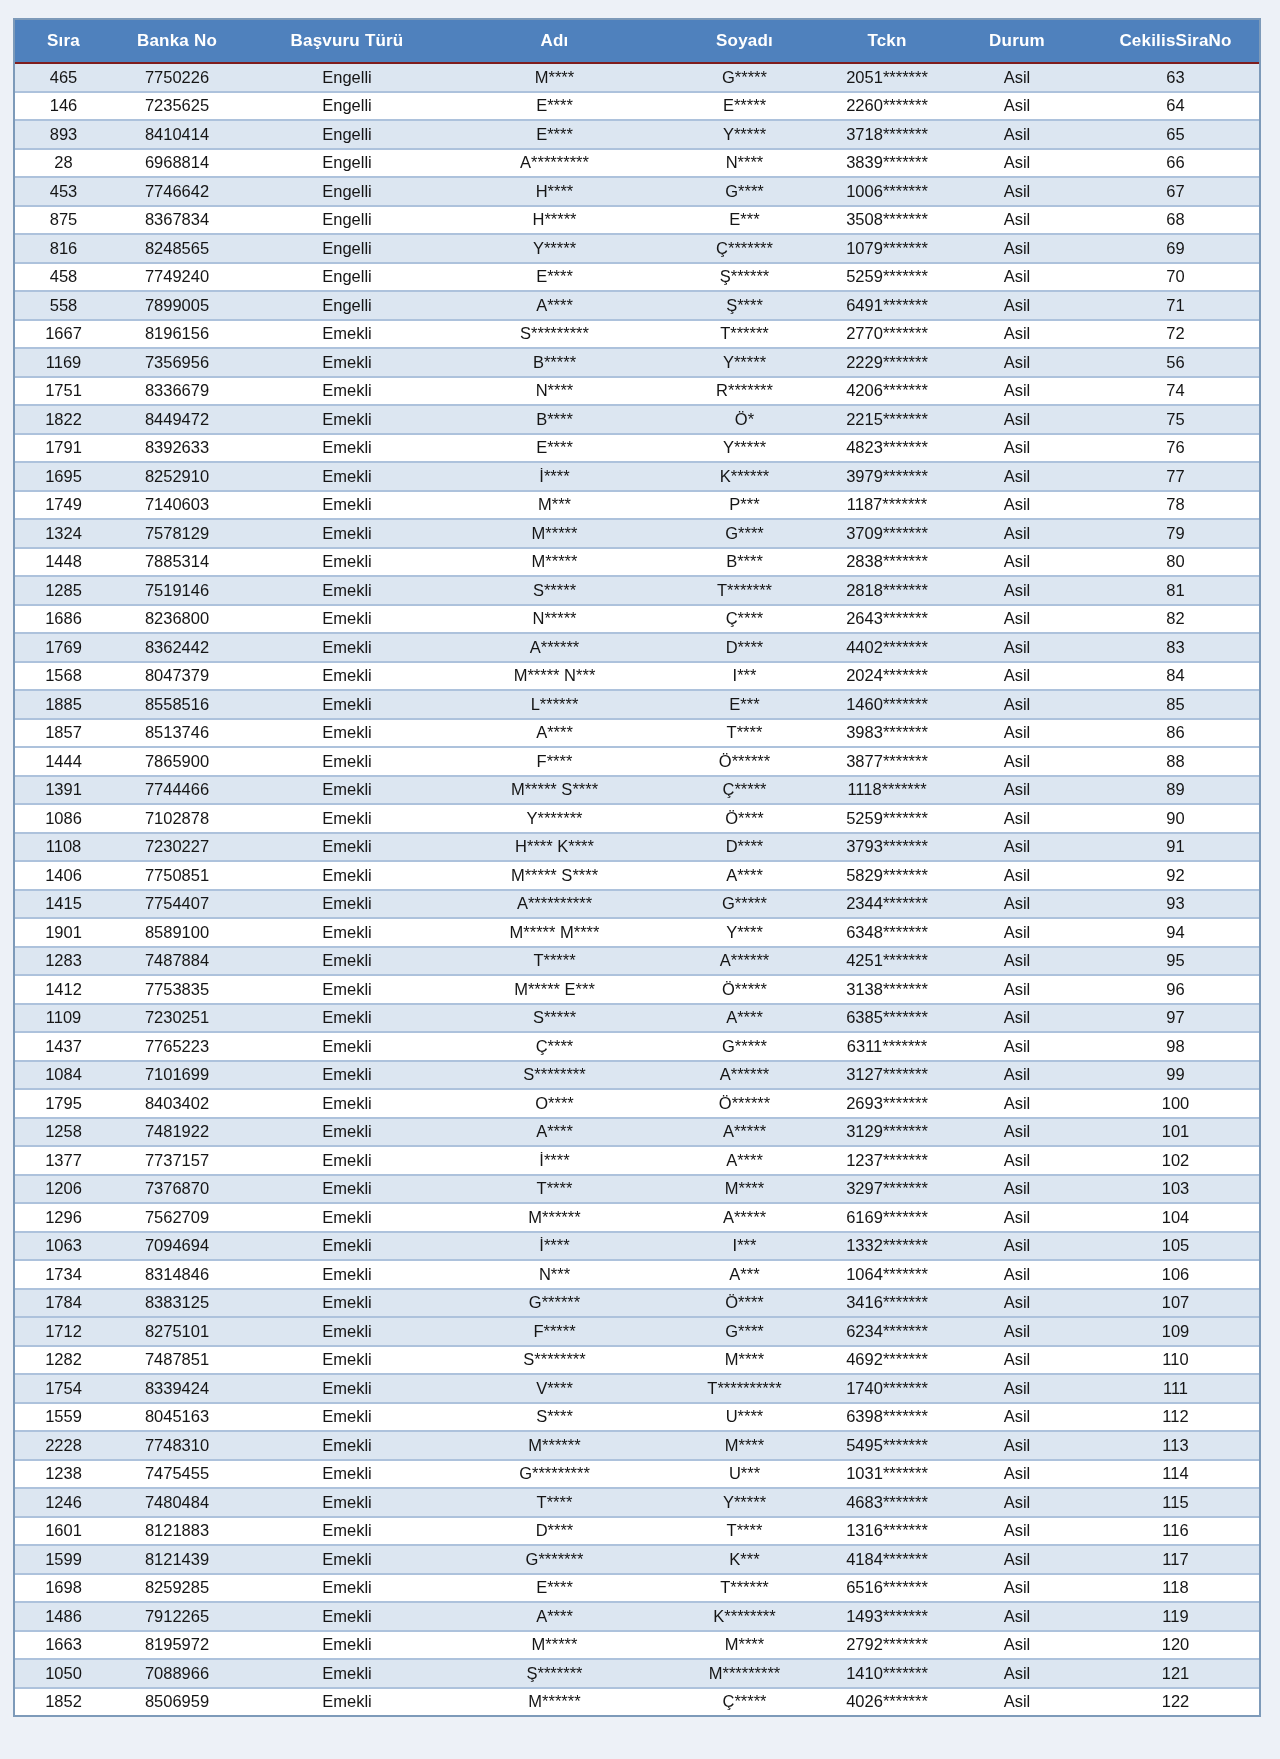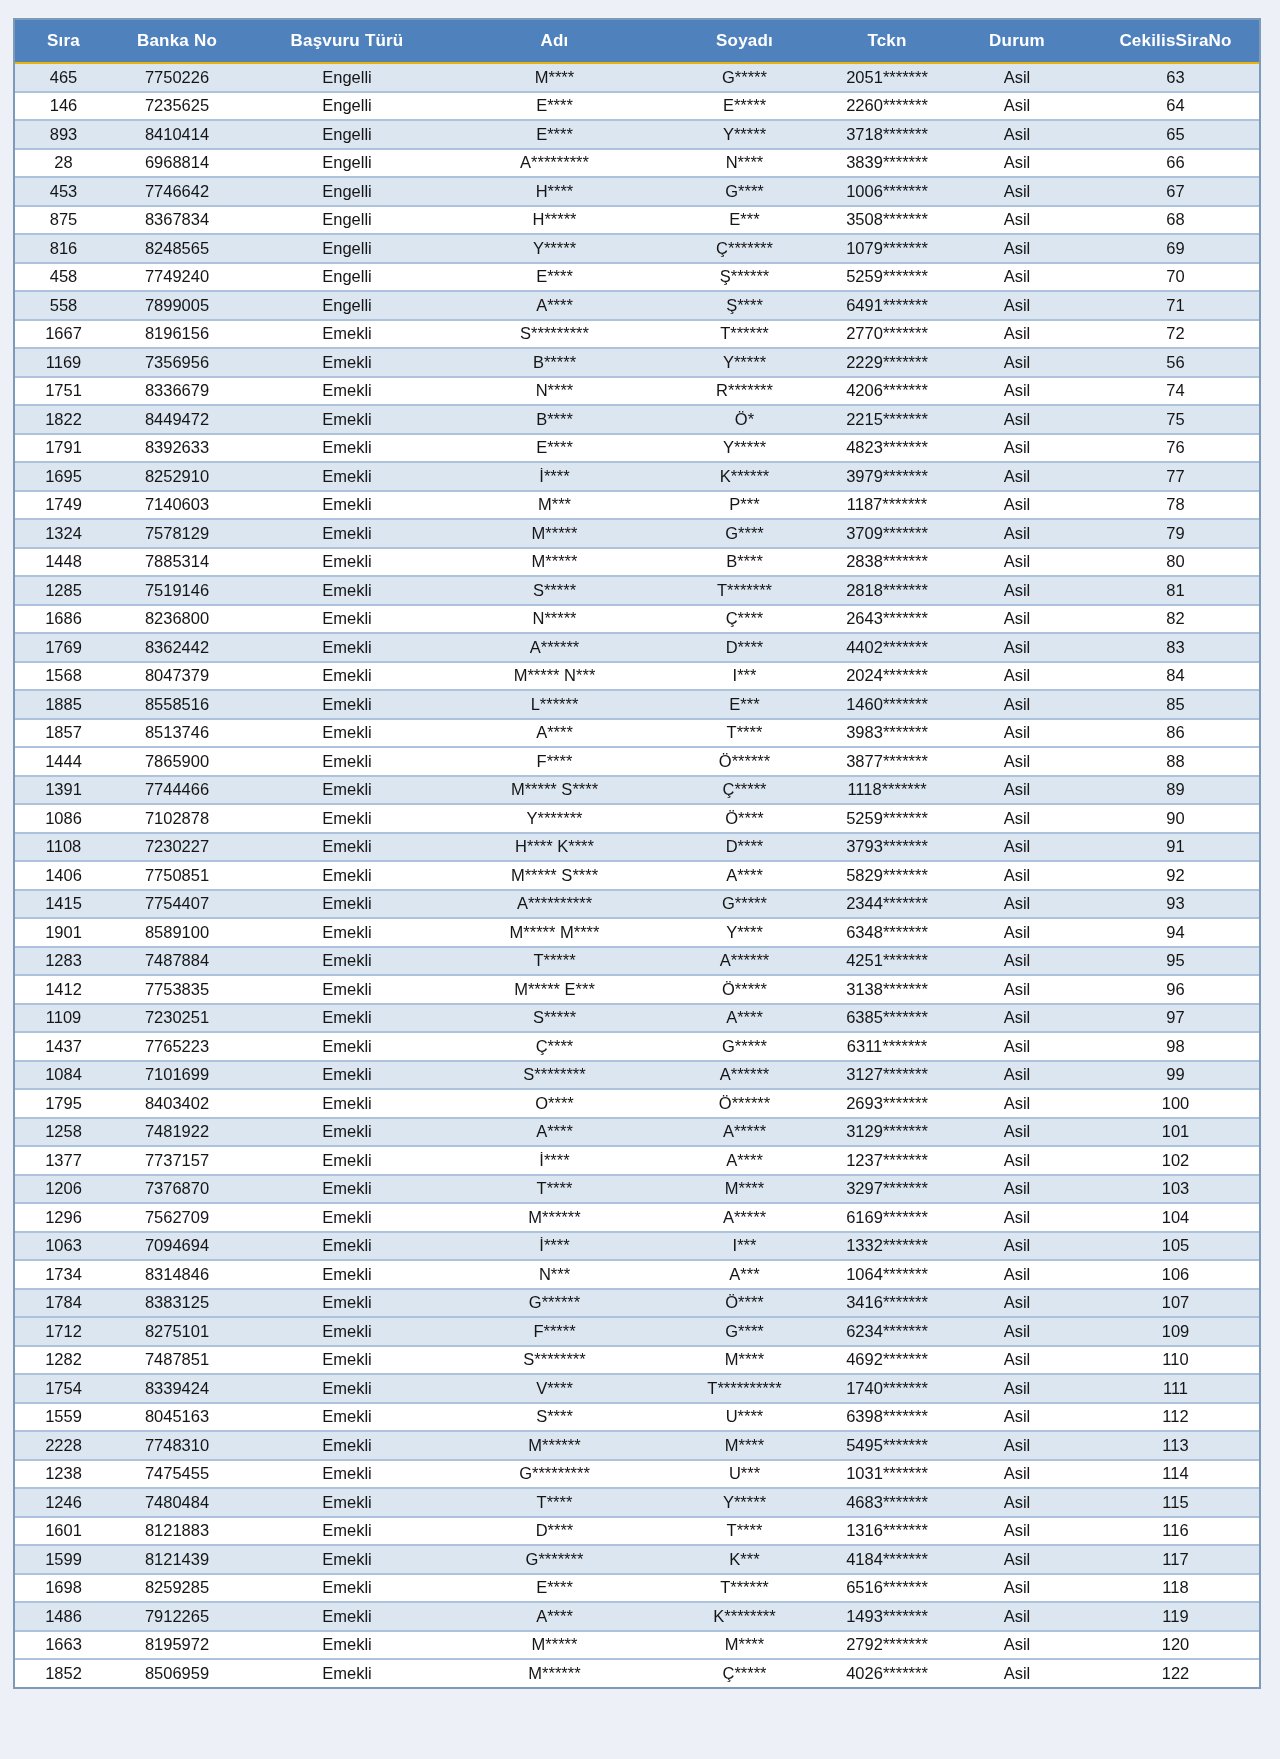--- a/index.html
+++ b/index.html
@@ -28,21 +28,21 @@
     background: #ffffff;
   }
   table.results th {
     background: var(--header-bg, #4f81bd);
     color: var(--header-text, #ffffff);
     font-size: 17px;
     font-weight: bold;
     height: 40px;
     text-align: center;
     vertical-align: middle;
-    border-bottom: 2px solid #eab308;
+    border-bottom: 2px solid #7f1d1d;
     letter-spacing: 0.2px;
     overflow: hidden;
     white-space: nowrap;
   }
   table.results td {
     height: 24.5px;
     text-align: center;
     vertical-align: middle;
     font-size: 16.5px;
     color: var(--cell-text, #151515);
@@ -649,20 +649,30 @@
         <tr class="plain">
           <td>1663</td>
           <td>8195972</td>
           <td>Emekli</td>
           <td>M*****</td>
           <td>M****</td>
           <td>2792*******</td>
           <td>Asil</td>
           <td>120</td>
         </tr>
+        <tr class="stripe">
+          <td>1050</td>
+          <td>7088966</td>
+          <td>Emekli</td>
+          <td>Ş*******</td>
+          <td>M*********</td>
+          <td>1410*******</td>
+          <td>Asil</td>
+          <td>121</td>
+        </tr>
         <tr class="plain">
           <td>1852</td>
           <td>8506959</td>
           <td>Emekli</td>
           <td>M******</td>
           <td>Ç*****</td>
           <td>4026*******</td>
           <td>Asil</td>
           <td>122</td>
         </tr>

